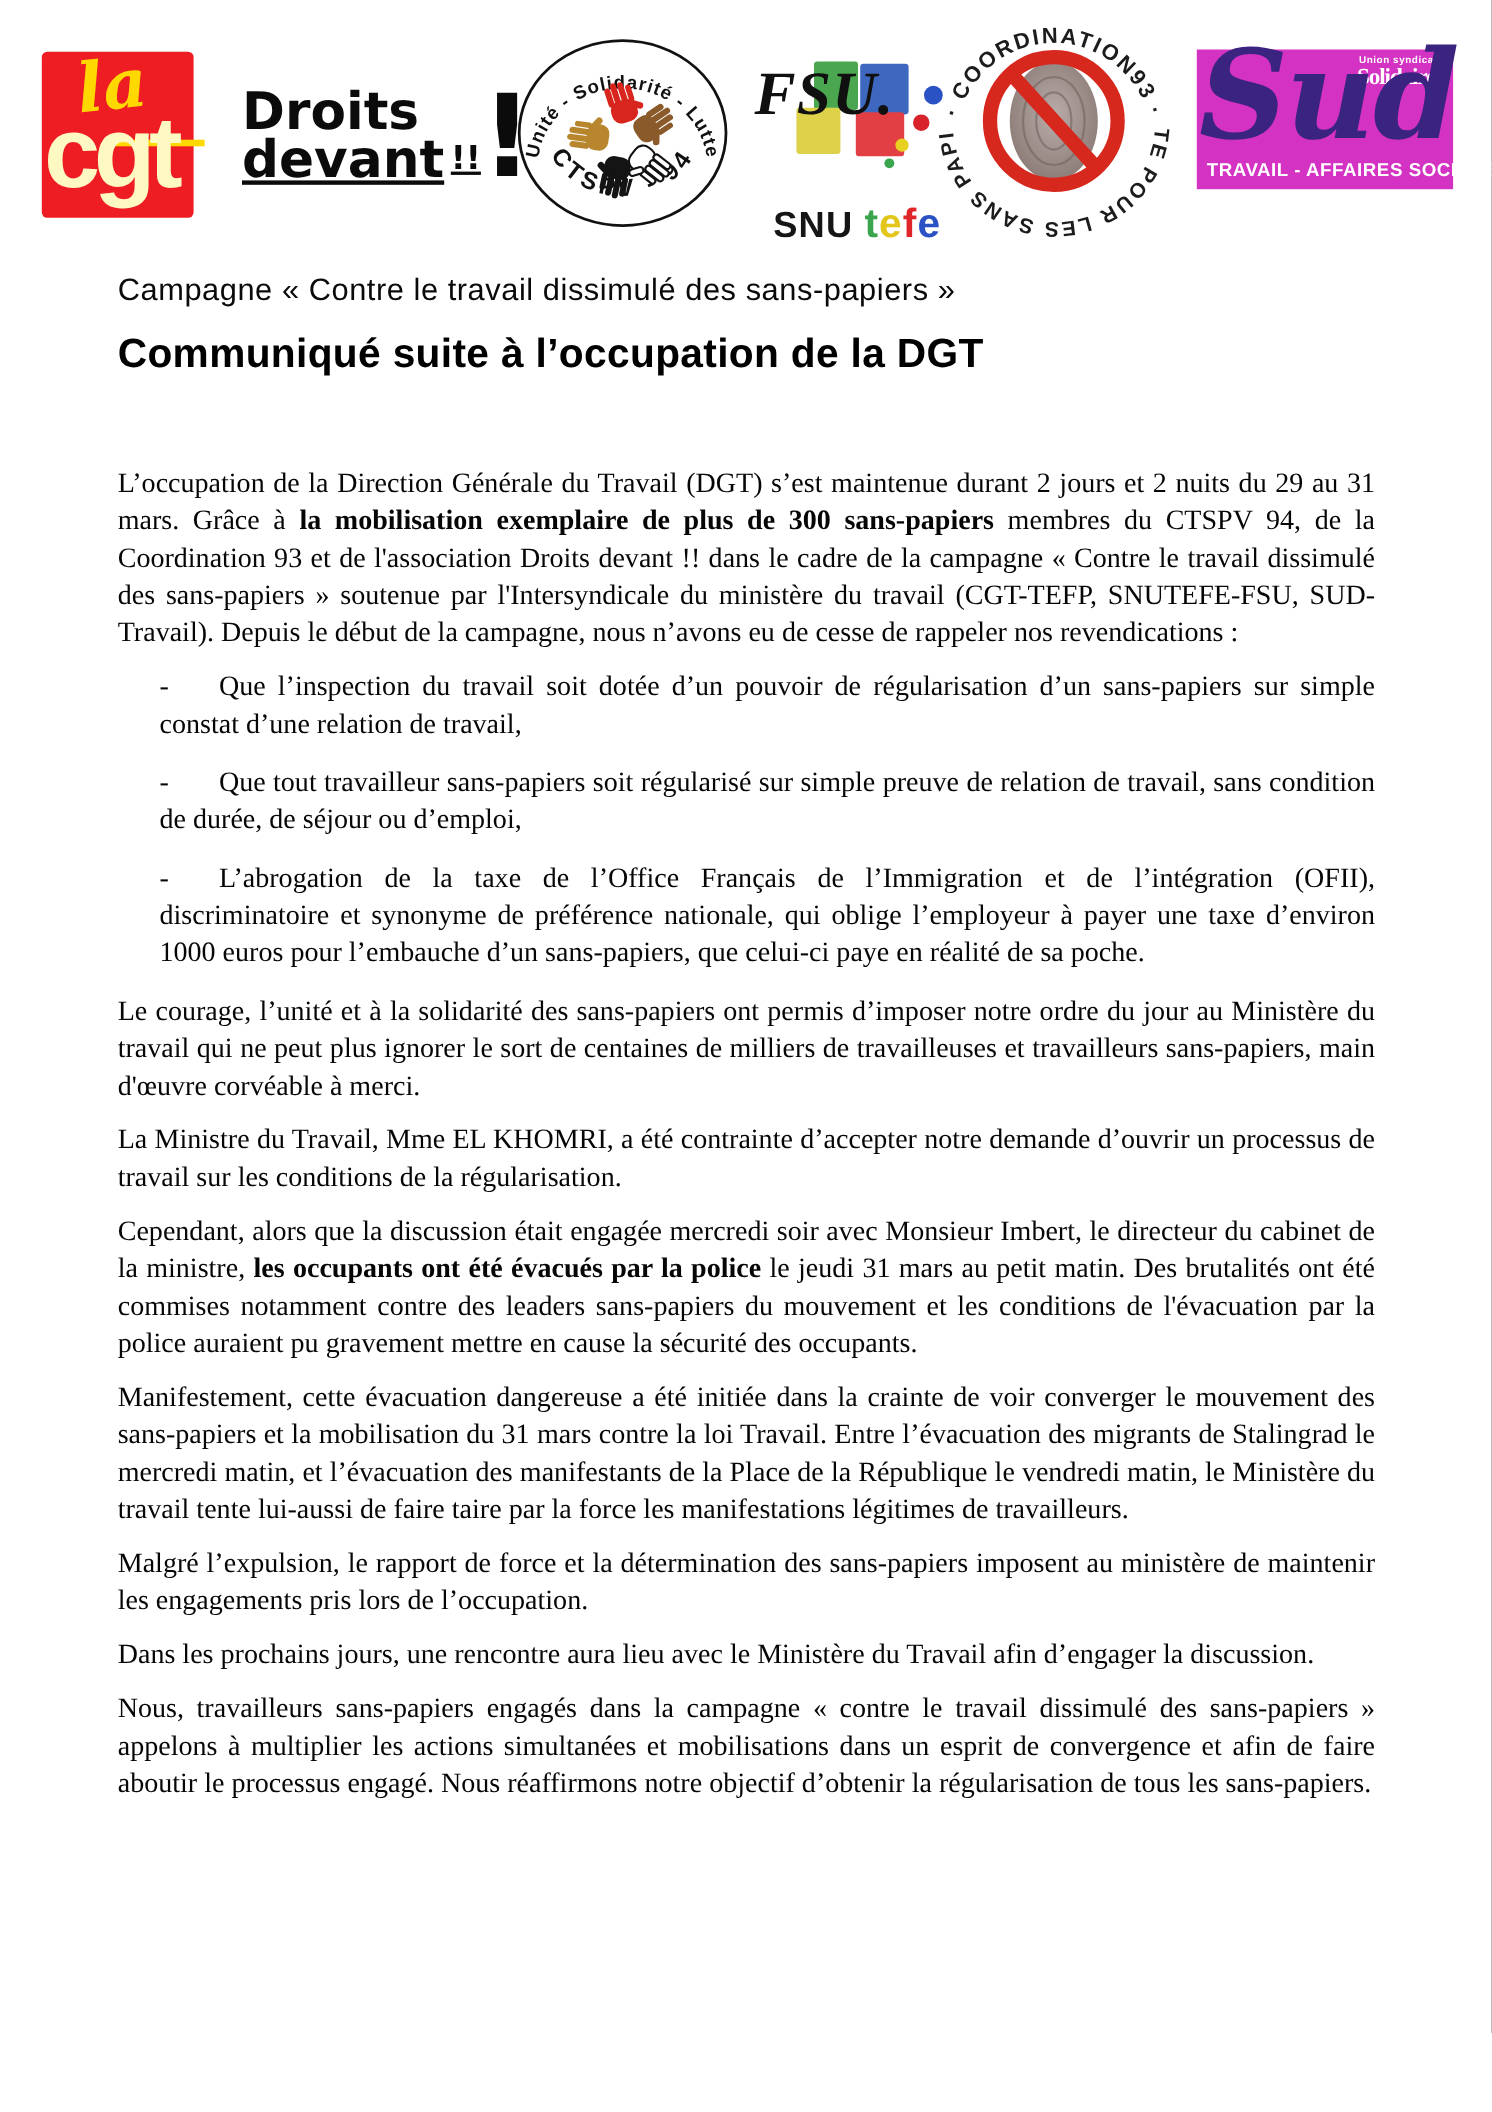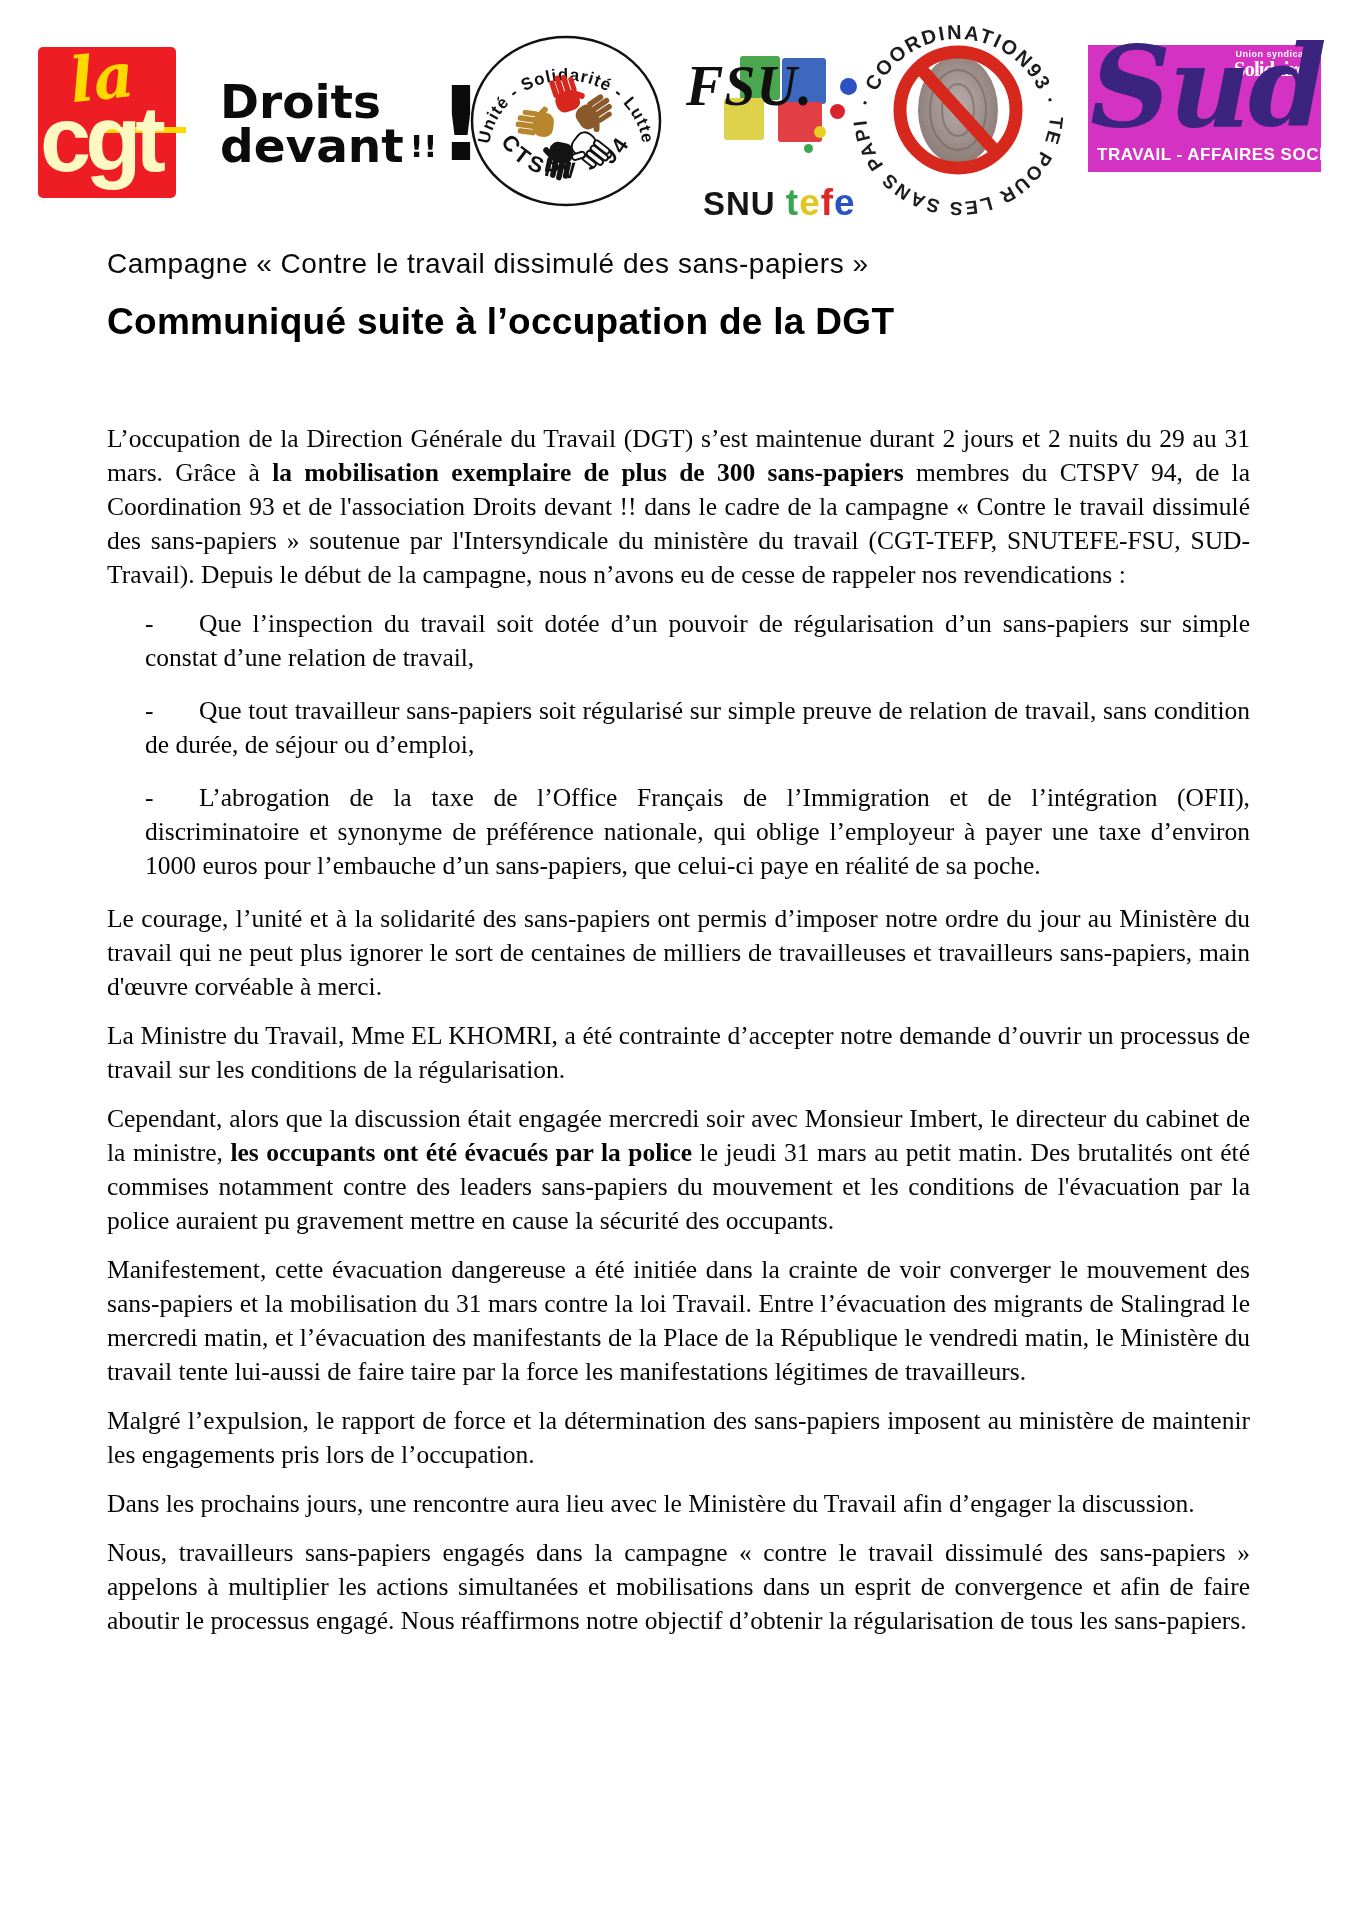--- a/index.html
+++ b/index.html
@@ -17,21 +17,21 @@
   .logo-cgt{left:38px; top:47px; width:138px; height:151px; background:var(--cgt-red); border-radius:5px;}
   .cgt-la{position:absolute; left:32px; top:0px; font-family:"DejaVu Serif",serif; font-style:italic; font-weight:bold;
           font-size:62px; color:var(--cgt-yellow); transform:rotate(-6deg); line-height:1;}
   .cgt-underline{position:absolute; left:62px; top:80px; width:86px; height:6px; background:var(--cgt-yellow);}
   .cgt-word{position:absolute; left:2px; top:46px; font-weight:bold; font-size:92px; line-height:1;
             color:#fef9c3; letter-spacing:-6px; white-space:nowrap;}
 
   
   .logo-droits{left:220px; top:80px; display:flex; align-items:center; color:#0b0b0b;}
   .droits-lines{font-family:"DejaVu Sans",sans-serif; font-weight:bold; font-size:47px; line-height:0.93; letter-spacing:0px; white-space:nowrap;}
-  .droits-line2{display:flex; align-items:flex-end; gap:6px;}
+  .droits-line2{display:flex; gap:6px;text-decoration:underline;}
   .small-bang{font-size:30px; font-weight:bold; line-height:1.4;}
   .droits-bang{font-family:"DejaVu Sans",sans-serif; font-weight:bold; font-size:104px; line-height:0.85;}
 
   
   .logo-ctspv{left:468px; top:34px; width:196px; height:174px;}
   .logo-ctspv svg{overflow:visible;}
   .ctspv-arc{font-family:"Liberation Sans",sans-serif; font-size:17px; font-weight:600; letter-spacing:1px; fill:#111;}
   .ctspv-bottom{font-family:"Liberation Sans",sans-serif; font-size:22px; font-weight:bold; letter-spacing:4px; fill:#111;}
   .hand-white{stroke:#111; stroke-width:1.6px;}
 

